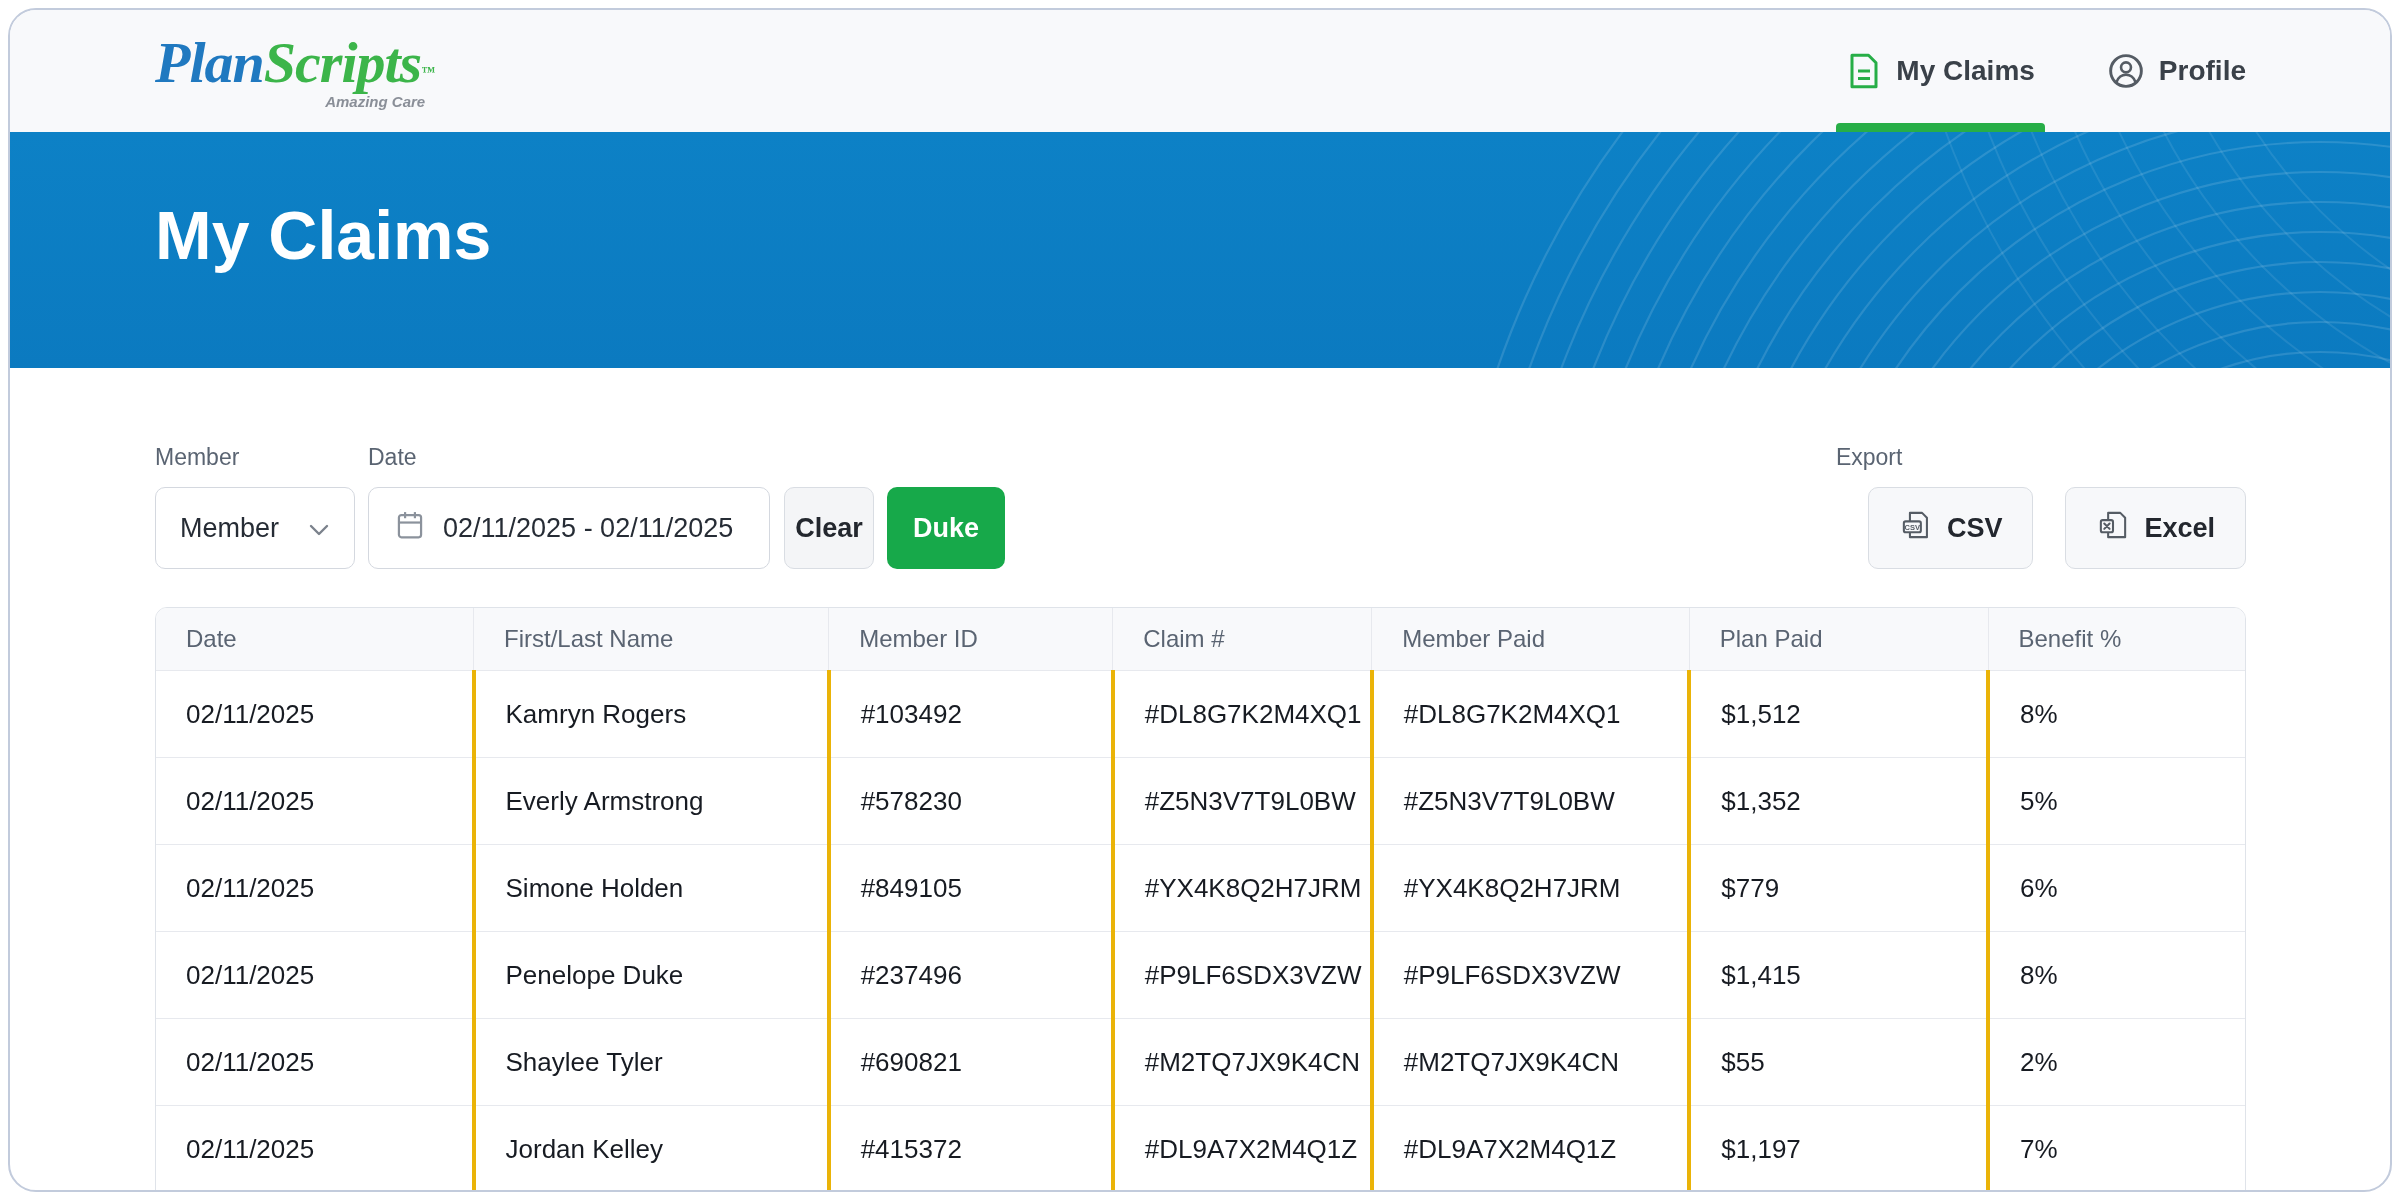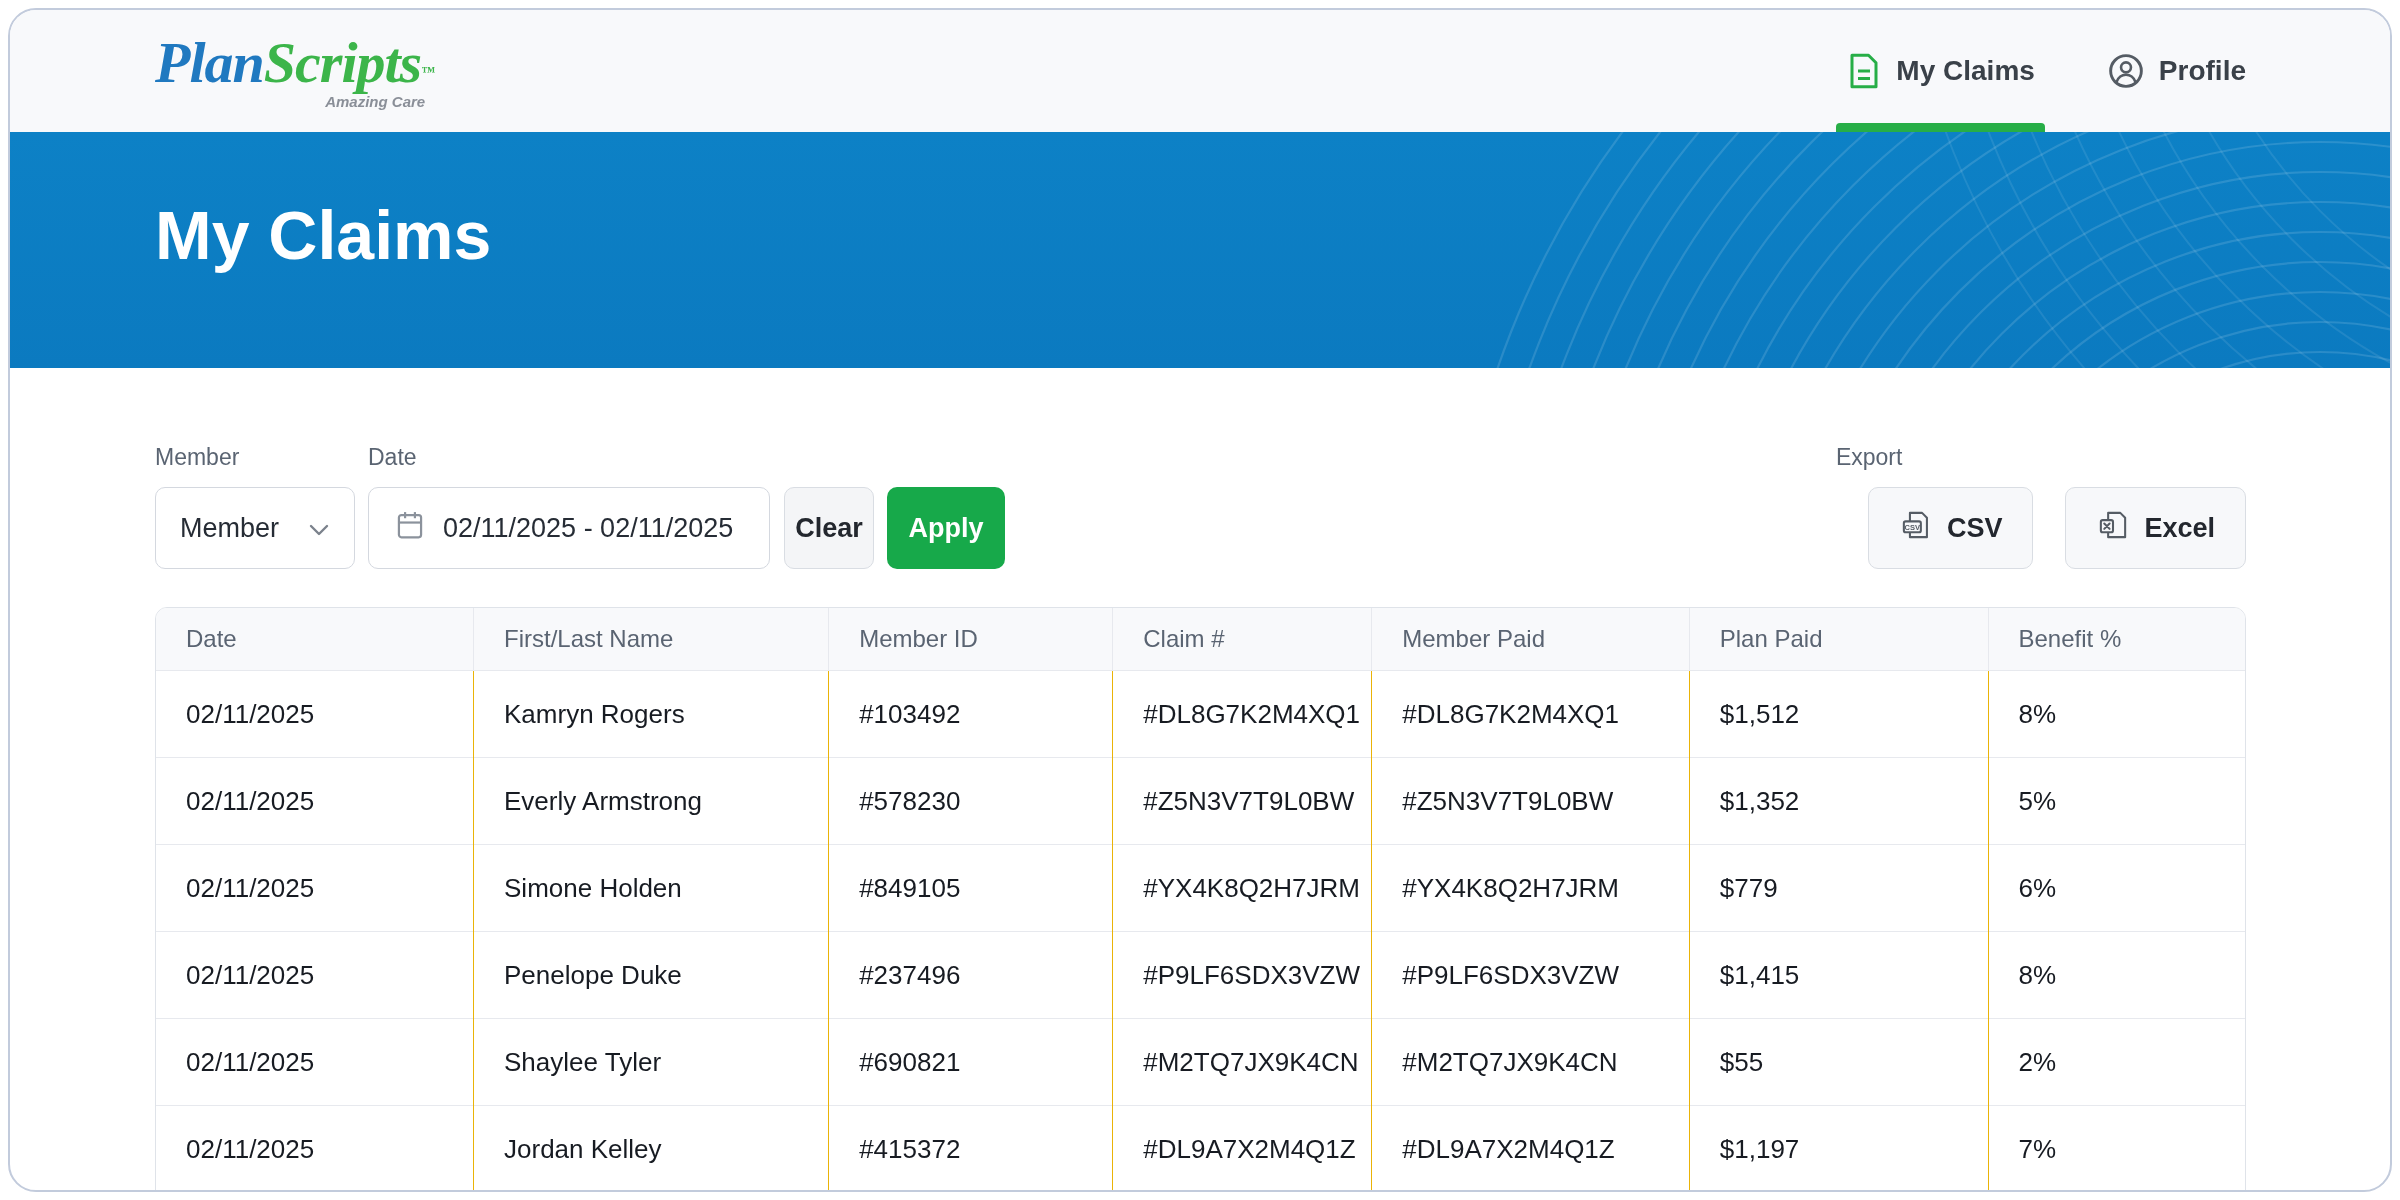--- a/index.html
+++ b/index.html
@@ -90,21 +90,21 @@
   col.c4{width:12.4%;} col.c5{width:15.2%;} col.c6{width:14.3%;} col.c7{width:12.3%;}
   th{
     height:62px;background:#f8f9fb;text-align:left;
     padding:0 10px 0 30px;font-size:24px;font-weight:400;color:#5a6472;
     border-bottom:1px solid #e7e9ee;border-right:1px solid #e7e9ee;
   }
   th:last-child{border-right:none;}
   td{
     height:86px;padding:0 10px 0 30px;
     font-size:26px;color:#171b22;background:#ffffff;
-    border-top:1px solid #e7e9ee;border-right:1px solid #eab308;
+    border-top:1px solid #e7e9ee;border-right:4px solid #eab308;
     white-space:nowrap;overflow:hidden;
   }
   td:last-child{border-right:none;}
 </style>
 </head>
 <body>
 
 <div class="card">
 
   <div class="topbar">
@@ -205,21 +205,21 @@
               <rect x="3" y="5" width="18" height="18" rx="2" stroke="#8b929c" stroke-width="1.8"></rect>
               <line x1="3" y1="11" x2="21" y2="11" stroke="#8b929c" stroke-width="1.8"></line>
               <line x1="8" y1="2.5" x2="8" y2="7.5" stroke="#8b929c" stroke-width="1.8"></line>
               <line x1="16" y1="2.5" x2="16" y2="7.5" stroke="#8b929c" stroke-width="1.8"></line>
             </svg>
           </span>
           <span>02/11/2025 - 02/11/2025</span>
         </div>
       </div>
       <button class="btn btn-clear">Clear</button>
-      <button class="btn btn-apply">Apply</button>
+      <button class="btn btn-apply">Duke</button>
     </div>
 
     <div class="export-col">
       <span class="filter-label">Export</span>
       <div class="export-buttons">
         <button class="btn btn-export">
           <span>
             <svg width="34" height="34" viewBox="0 0 28 28" fill="none">
               <path d="M9 4 H19 L23 8 V24 H9 Z" stroke="#555c64" stroke-width="1.7" fill="none" stroke-linejoin="round"></path>
               <rect x="4" y="11" width="14" height="9" rx="1.5" stroke="#555c64" stroke-width="1.7" fill="#f7f8fa"></rect>

